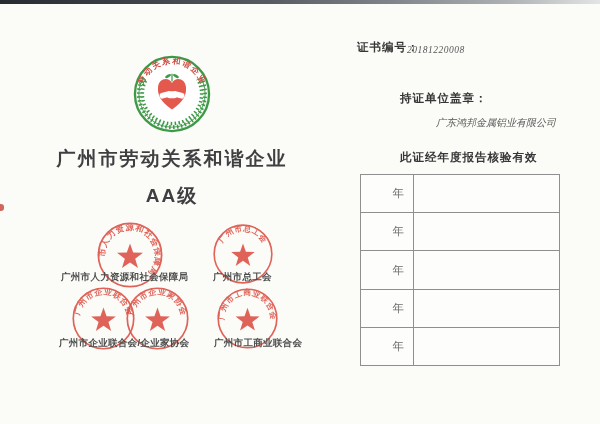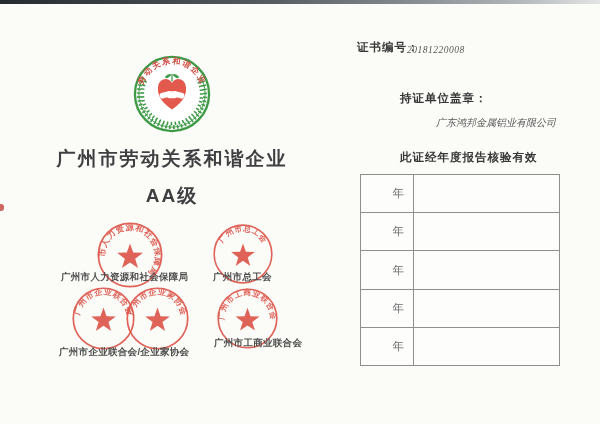--- a/index.html
+++ b/index.html
@@ -124,21 +124,21 @@
     </svg>
     <svg class="stamp" style="left:216px;top:283px;width:63px;height:63px" viewBox="0 0 100 100">
       <defs>
           <path id="sp5" d="M 13,50 A 37,37 0 1 1 87,50 A 37,37 0 1 1 13,50"></path>
         </defs>
       <circle class="seal-ring" cx="50" cy="50" r="46.5"></circle>
       <polygon class="seal-star" points="50,33 45.3,46.5 31,46.8 42.4,55.5 38.2,69.2 50,61 61.8,69.2 57.6,55.5 69,46.8 54.7,46.5"></polygon>
       <text class="seal-text"><textPath href="#sp5" startOffset="25%" text-anchor="middle">广州市工商业联合会</textPath></text>
     </svg>
 
-    <div class="org-label" style="left:59px;top:342px">广州市企业联合会/企业家协会</div>
+    <div class="org-label" style="left:59px;top:333px">广州市企业联合会/企业家协会</div>
     <div class="org-label" style="left:214px;top:333px">广州市工商业联合会</div>
 
   </div>
 
   <div class="page page-right">
     <div class="field-label cert-no-label">证书编号：</div>
     <div class="field-value cert-no-value">20181220008</div>
 
     <div class="field-label holder-label">持证单位盖章：</div>
     <div class="field-value holder-value">广东鸿邦金属铝业有限公司</div>

